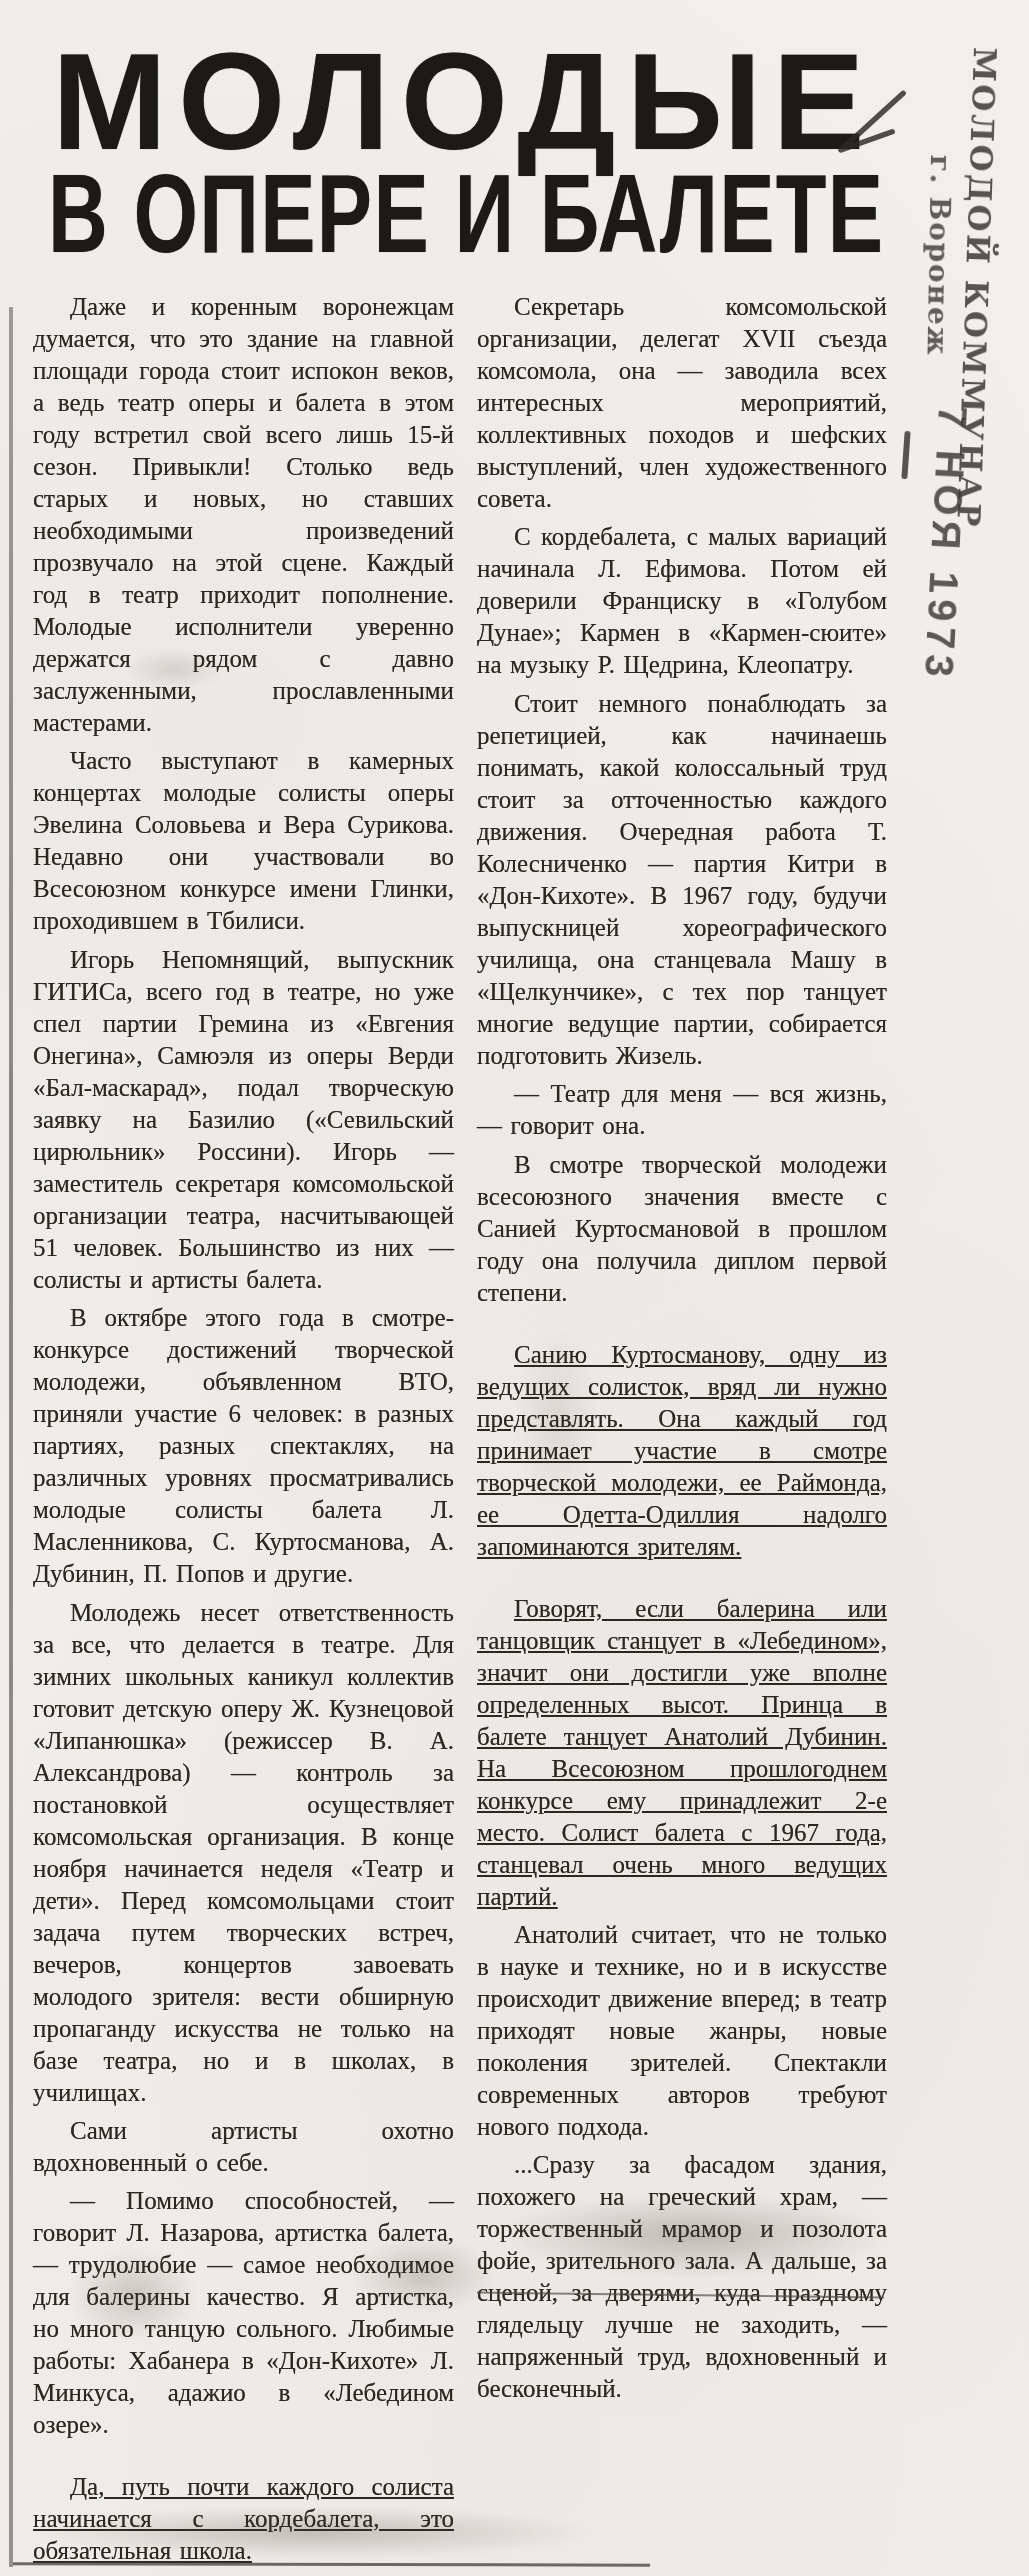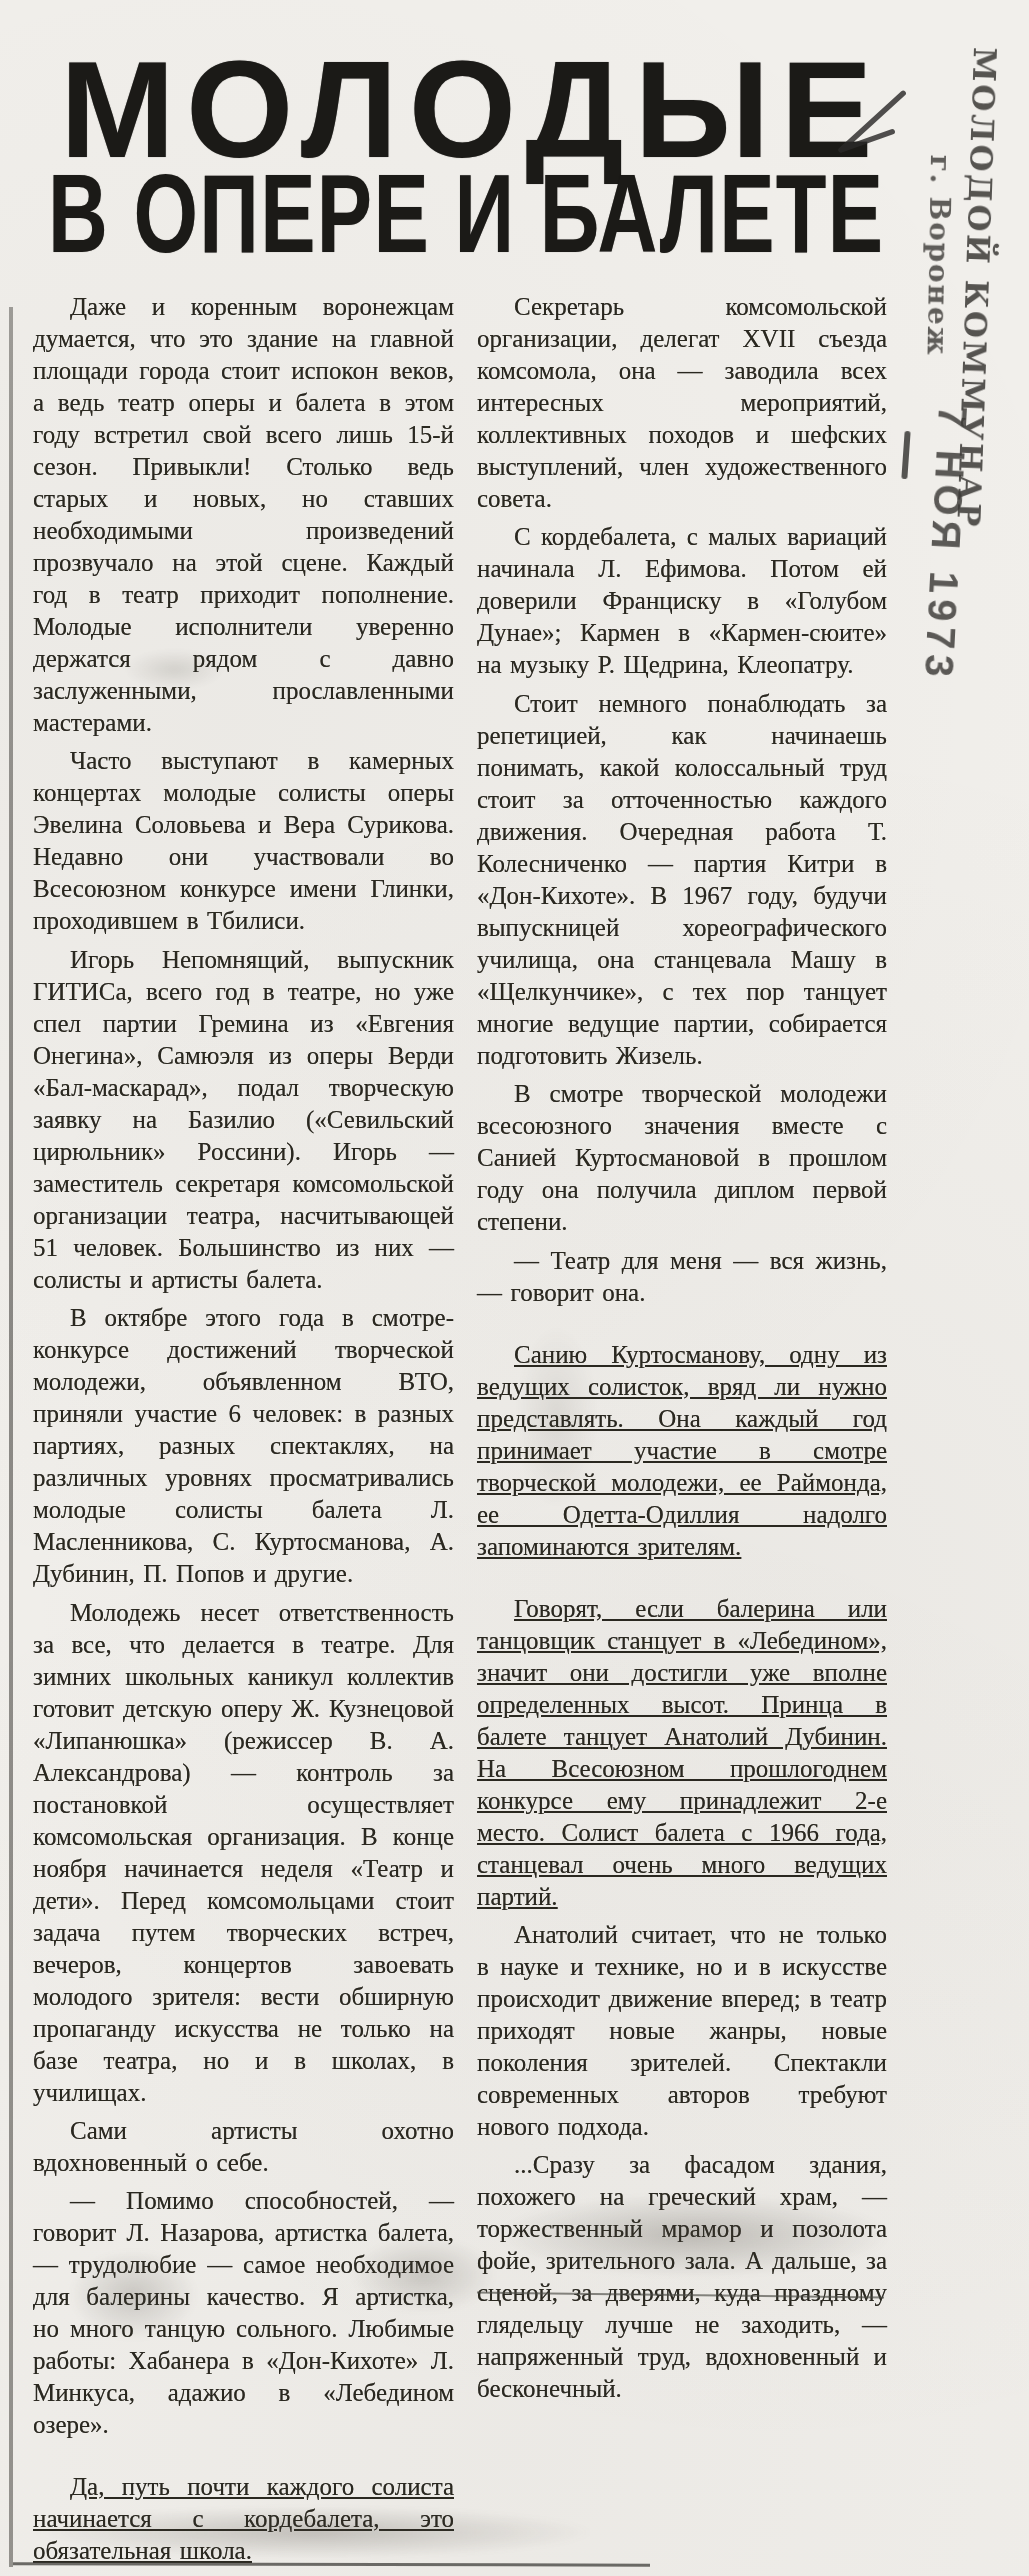--- a/index.html
+++ b/index.html
@@ -7,21 +7,21 @@
     position:relative;width:1029px;height:2576px;overflow:hidden;
     background:
       radial-gradient(circle at 22% 28%, rgba(60,55,45,.03), transparent 45%),
       radial-gradient(circle at 75% 62%, rgba(60,55,45,.035), transparent 50%),
       radial-gradient(circle at 50% 95%, rgba(60,55,45,.03), transparent 40%),
       #f1efeb;
     font-family:"Liberation Serif", serif;
     color:#2b2923;
   }
   .headline{
-    position:absolute;left:48px;top:28px;margin:12px;
+    position:absolute;left:48px;top:28px;margin:4px;
     font-family:"Liberation Sans", sans-serif;font-weight:700;
     font-size:138px;line-height:1;letter-spacing:11px;color:#1b1a17;
     text-shadow:0 0 0.9px rgba(20,18,15,.55);
     white-space:nowrap;
   }
   .headline2{
     position:absolute;left:48px;top:158px;margin:0;
     font-family:"Liberation Sans", sans-serif;font-weight:700;
     font-size:112px;line-height:1;letter-spacing:1.8px;color:#1b1a17;
     transform:scaleX(.74);transform-origin:left top;
@@ -108,24 +108,24 @@
     <p>Сами артисты охотно вдохновенный о себе.</p>
     <p>— Помимо способностей, — говорит Л. Назарова, артистка балета, — трудолюбие — самое необходимое для балерины качество. Я артистка, но много танцую сольного. Любимые работы: Хабанера в «Дон-Кихоте» Л. Минкуса, адажио в «Лебедином озере».</p>
     <p class="gap">Да, путь почти каждого солиста начинается с кордебалета, это обязательная школа.</p>
     <p class="gap">Три года танцевала в кордебалете Л. Масленникова, успешно выступившая в смотре. Сейчас танцует Мирту в</p>
   </div>
 
   <div class="col col-right">
     <p>Секретарь комсомольской организации, делегат XVII съезда комсомола, она — заводила всех интересных мероприятий, коллективных походов и шефских выступлений, член художественного совета.</p>
     <p>С кордебалета, с малых вариаций начинала Л. Ефимова. Потом ей доверили Франциску в «Голубом Дунае»; Кармен в «Кармен-сюите» на музыку Р. Щедрина, Клеопатру.</p>
     <p>Стоит немного понаблюдать за репетицией, как начинаешь понимать, какой колоссальный труд стоит за отточенностью каждого движения. Очередная работа Т. Колесниченко — партия Китри в «Дон-Кихоте». В 1967 году, будучи выпускницей хореографического училища, она станцевала Машу в «Щелкунчике», с тех пор танцует многие ведущие партии, собирается подготовить Жизель.</p>
+    <p>— Театр для меня — вся жизнь, — говорит она.</p>
     <p>В смотре творческой молодежи всесоюзного значения вместе с Санией Куртосмановой в прошлом году она получила диплом первой степени.</p>
-    <p>— Театр для меня — вся жизнь, — говорит она.</p>
     <p class="gap">Санию Куртосманову, одну из ведущих солисток, вряд ли нужно представлять. Она каждый год принимает участие в смотре творческой молодежи, ее Раймонда, ее Одетта-Одиллия надолго запоминаются зрителям.</p>
-    <p class="gap">Говорят, если балерина или танцовщик станцует в «Лебедином», значит они достигли уже вполне определенных высот. Принца в балете танцует Анатолий Дубинин. На Всесоюзном прошлогоднем конкурсе ему принадлежит 2-е место. Солист балета с 1966 года, станцевал очень много ведущих партий.</p>
+    <p class="gap">Говорят, если балерина или танцовщик станцует в «Лебедином», значит они достигли уже вполне определенных высот. Принца в балете танцует Анатолий Дубинин. На Всесоюзном прошлогоднем конкурсе ему принадлежит 2-е место. Солист балета с 1967 года, станцевал очень много ведущих партий.</p>
     <p>Анатолий считает, что не только в науке и технике, но и в искусстве происходит движение вперед; в театр приходят новые жанры, новые поколения зрителей. Спектакли современных авторов требуют нового подхода.</p>
     <p>...Сразу за фасадом здания, похожего на греческий храм, — торжественный мрамор и позолота фойе, зрительного зала. А дальше, за сценой, за дверями, куда праздному глядельцу лучше не заходить, — напряженный труд, вдохновенный и бесконечный.</p>
   </div>
 
   <div class="stamp stamp-name">МОЛОДОЙ КОММУНАР</div>
   <div class="stamp stamp-city">г. Воронеж</div>
   <div class="stamp stamp-date">7 НОЯ 1973</div>
 
   <div class="ink-dash"></div>
 

